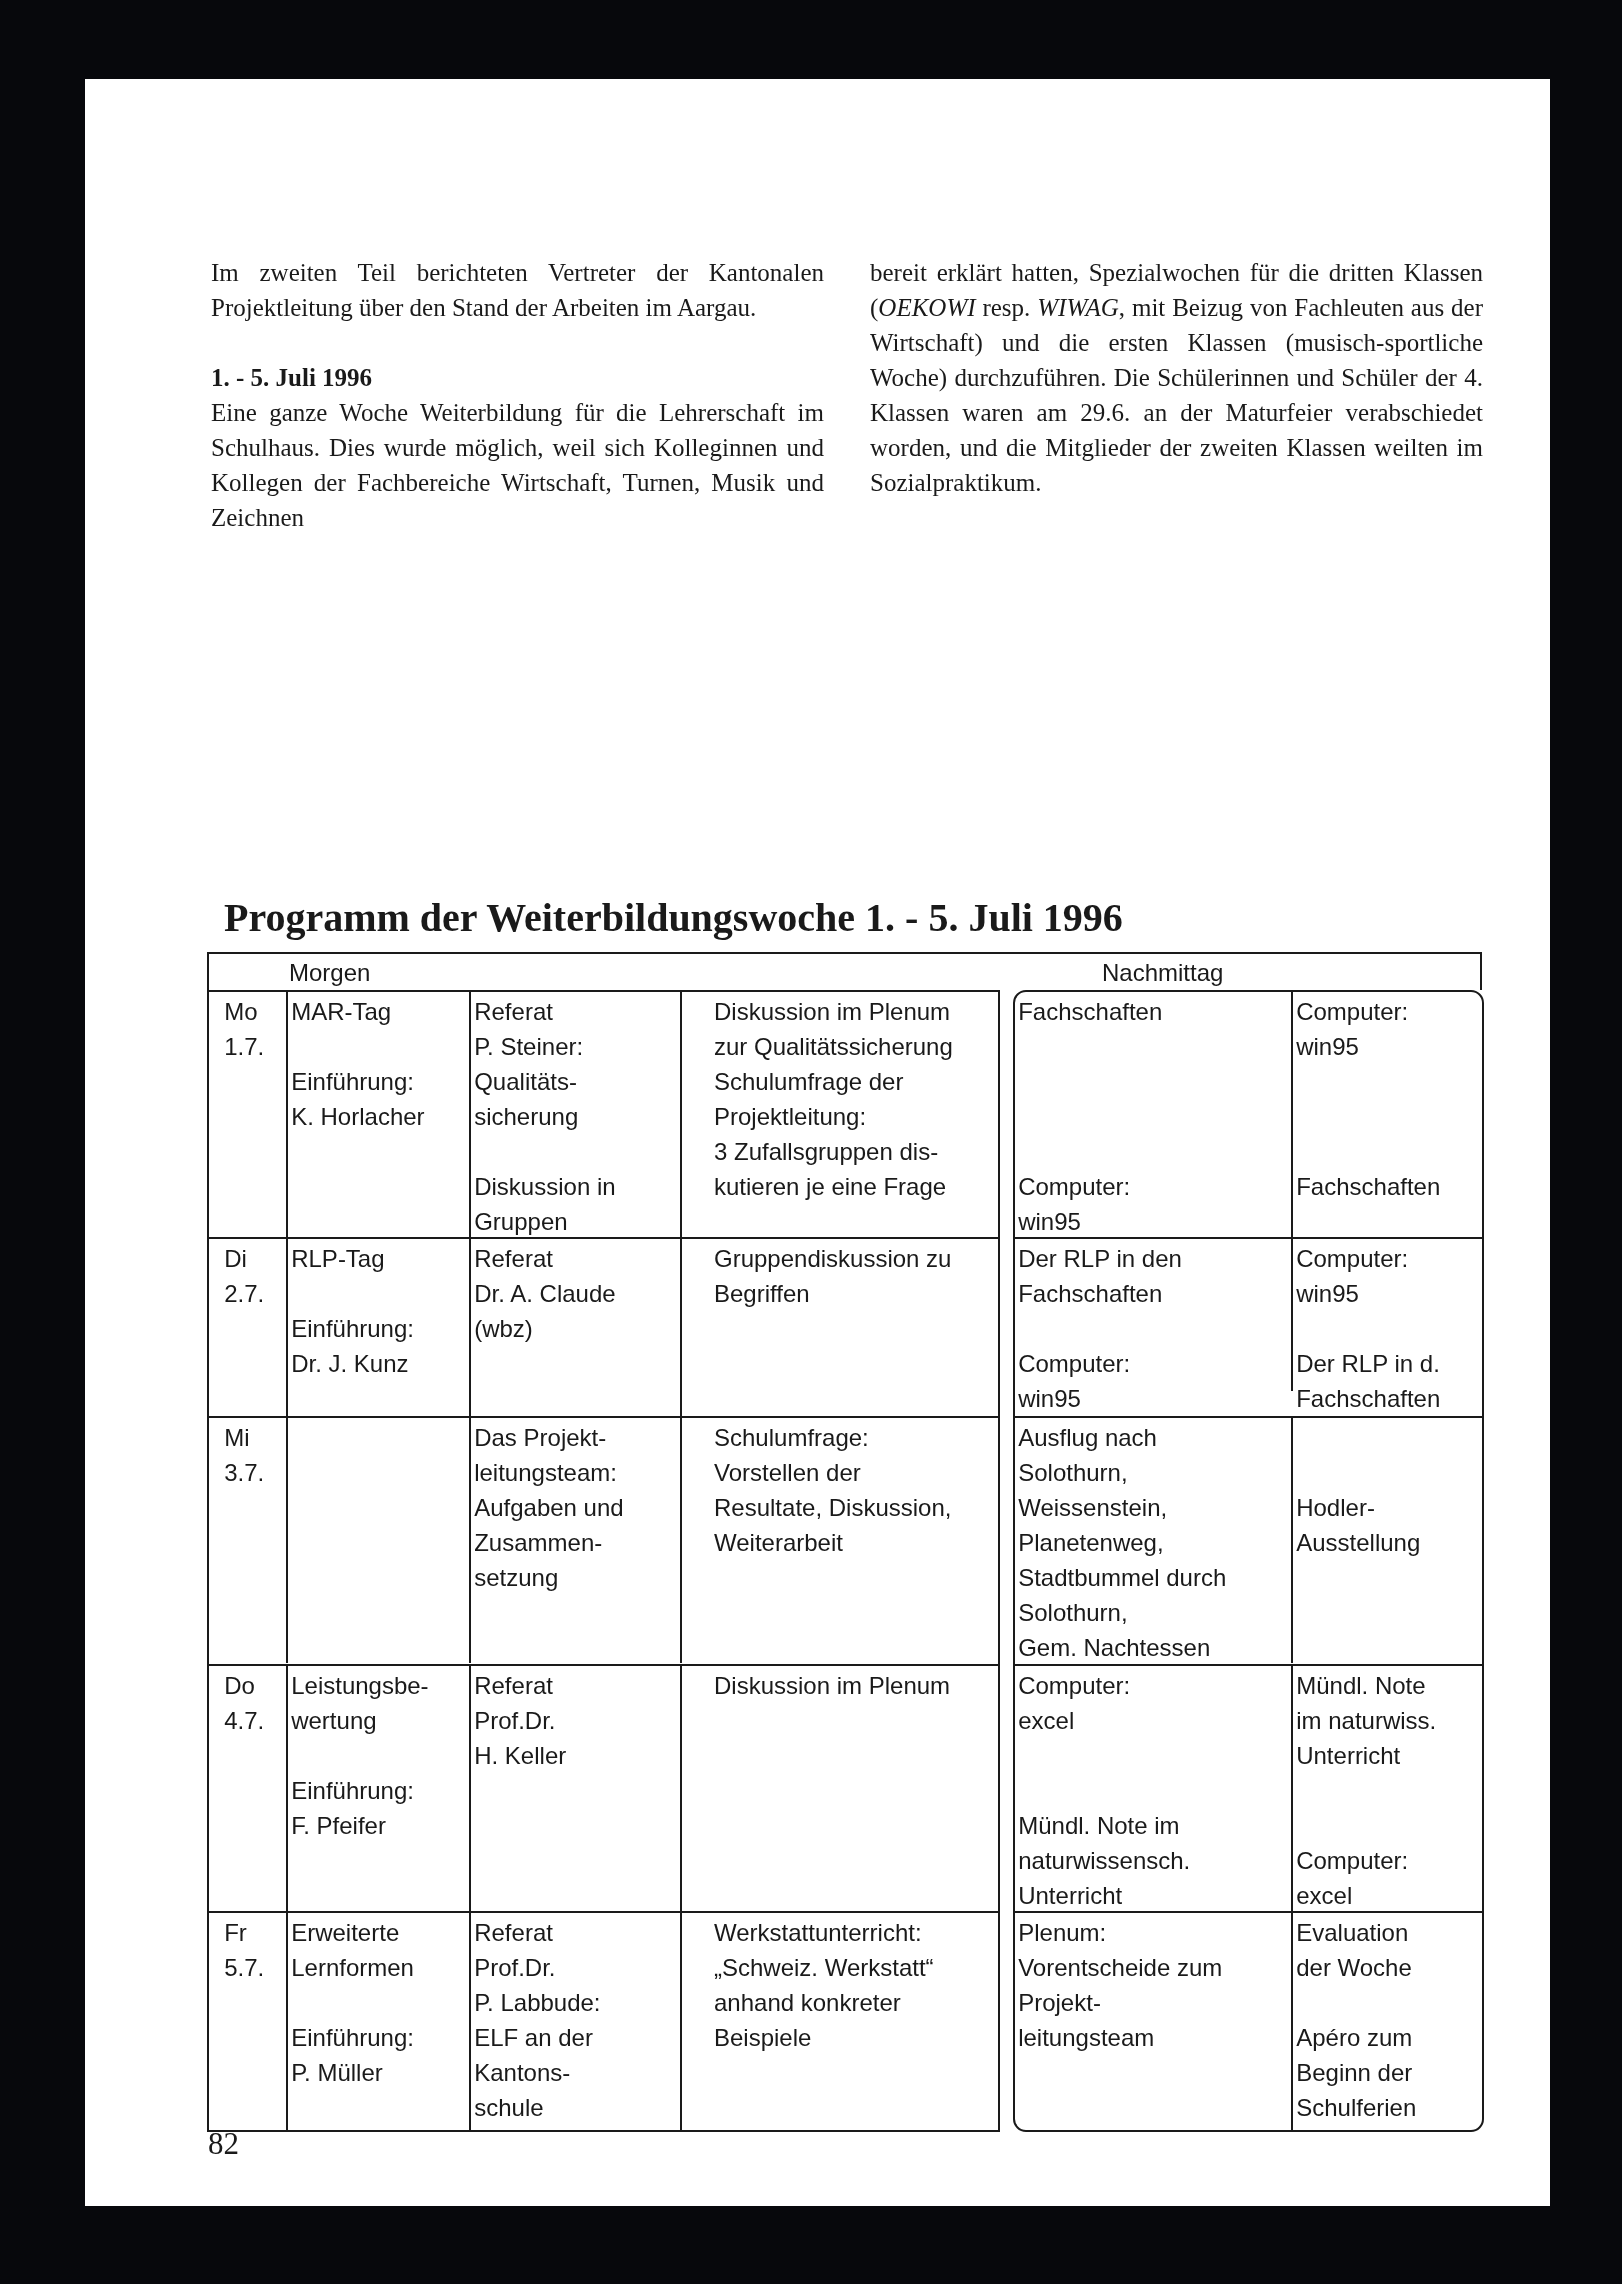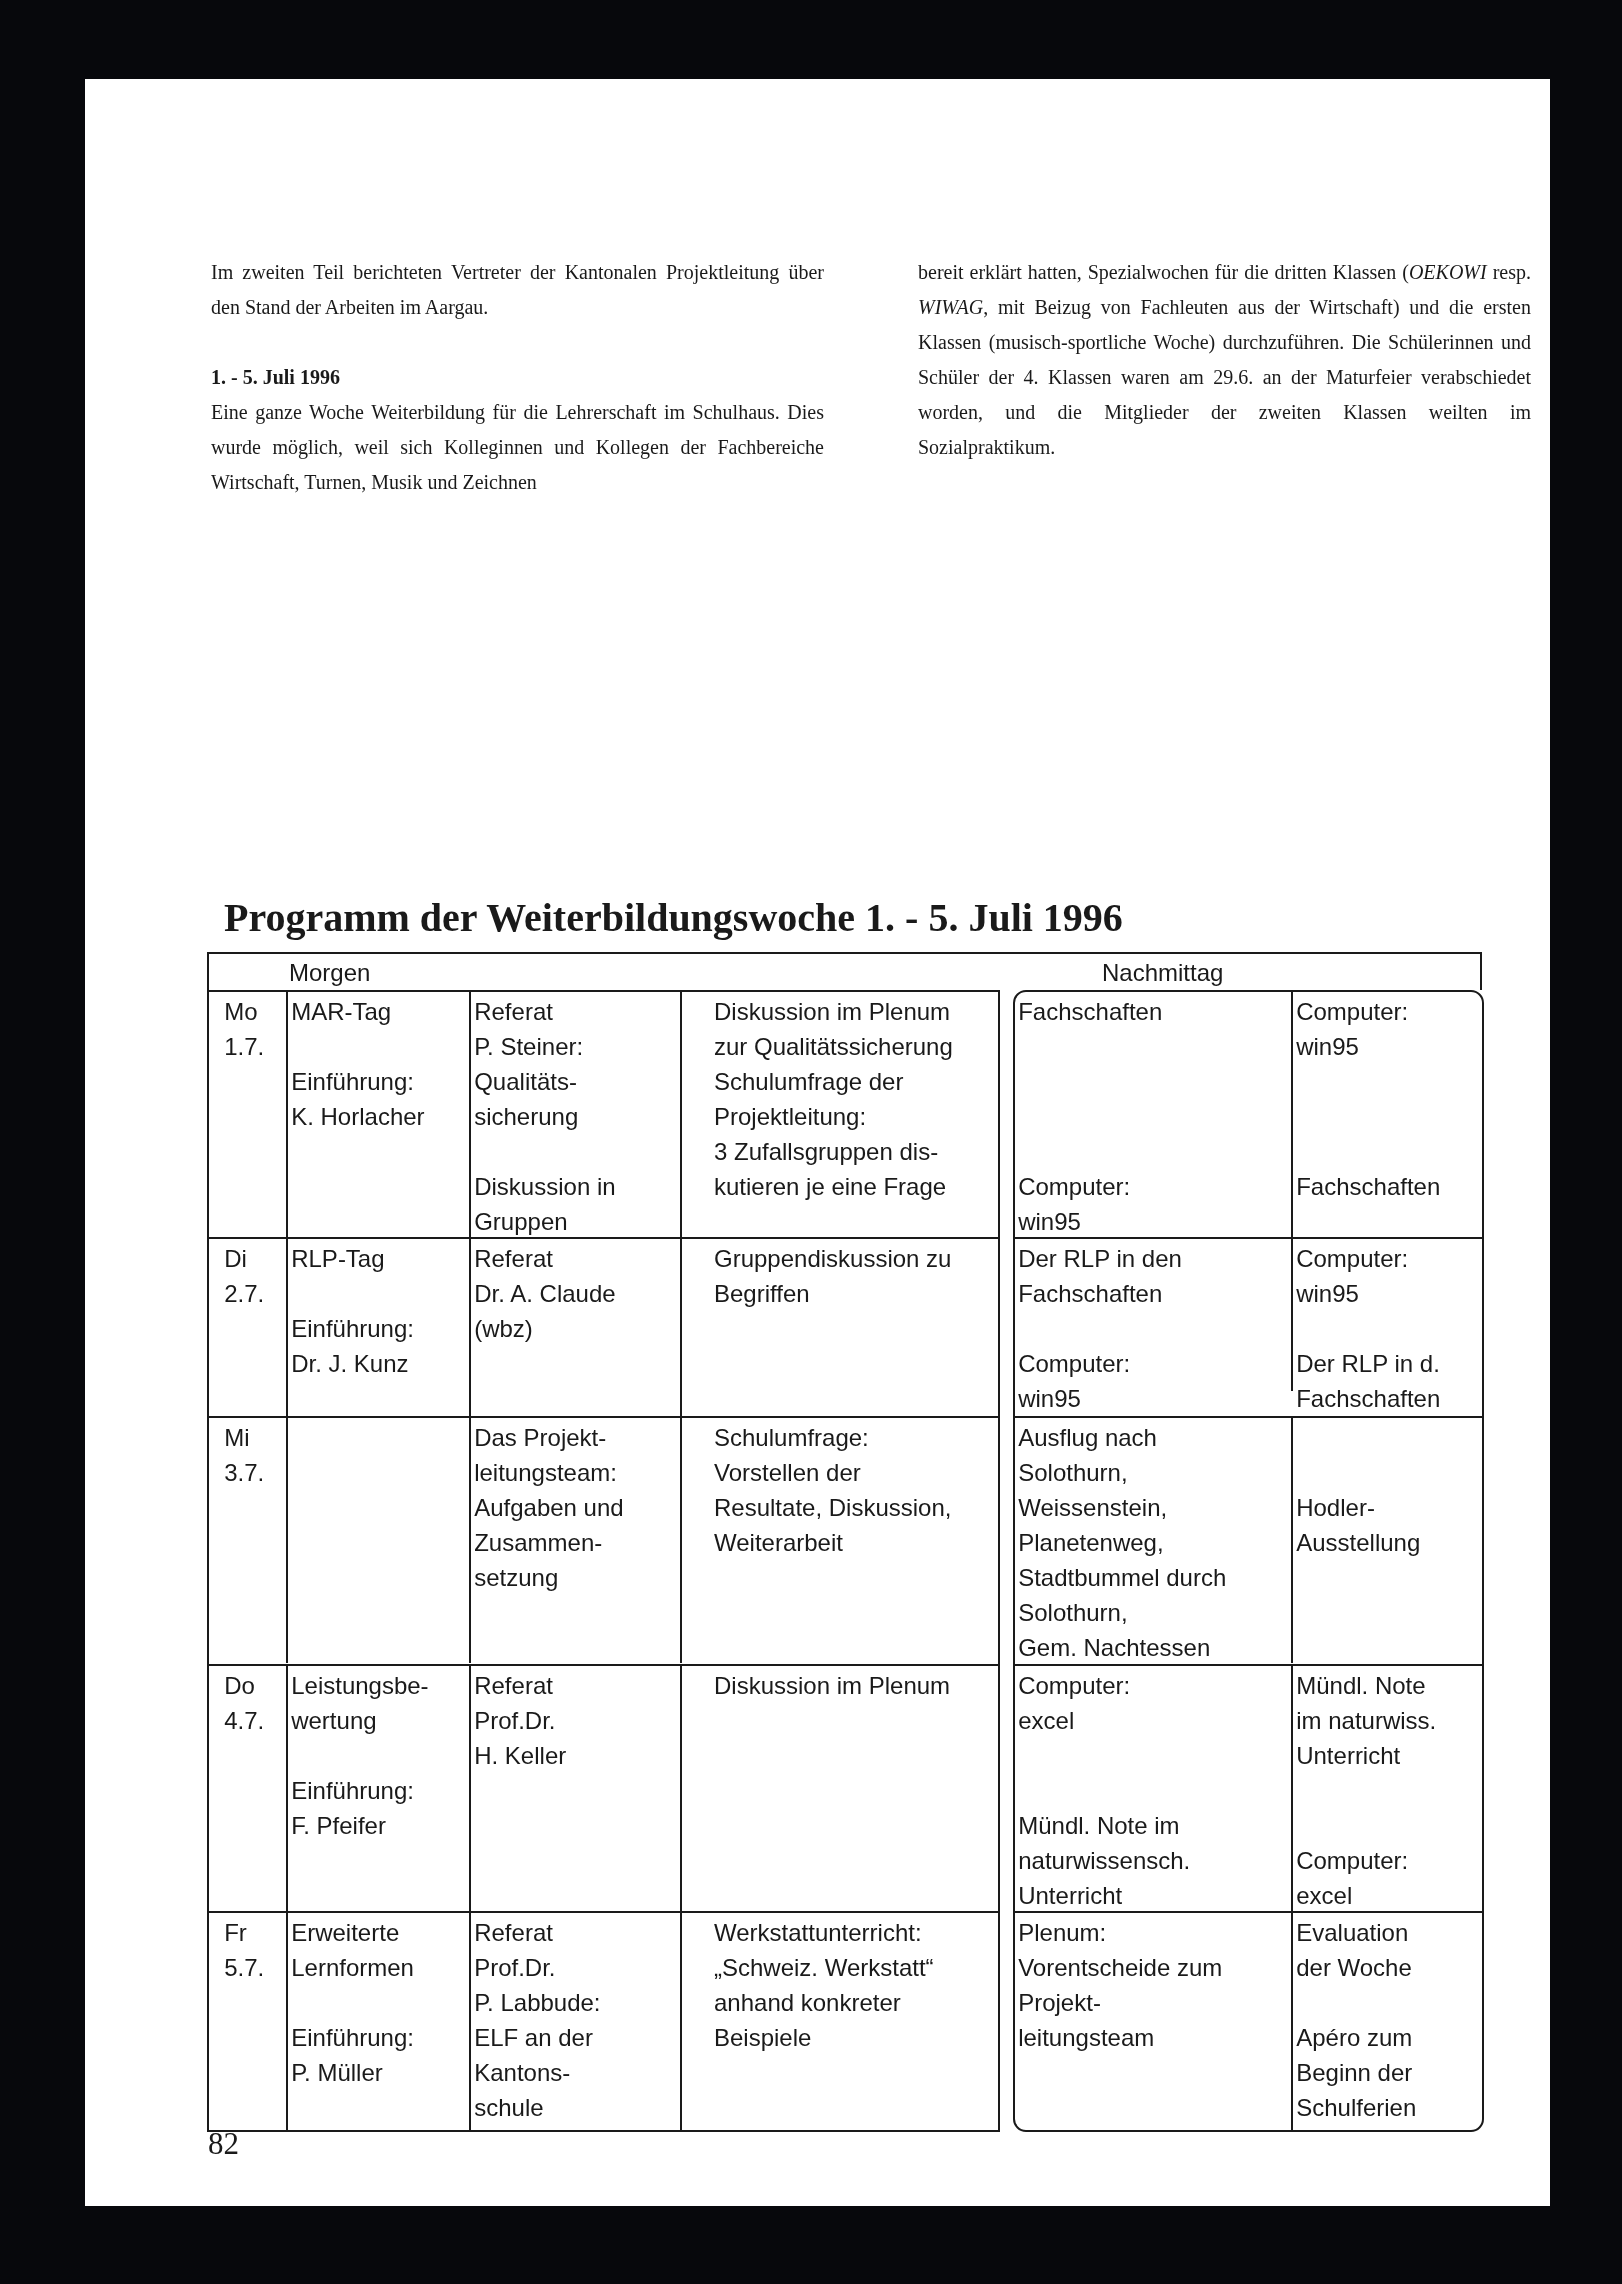--- a/index.html
+++ b/index.html
@@ -15,28 +15,28 @@
       width: 1465px; height: 2127px;
       background: #ffffff;
     }
     .serif { font-family: "Liberation Serif", "DejaVu Serif", serif; color: #1a1a1a; }
     .sans { font-family: "Liberation Sans", "DejaVu Sans", sans-serif; color: #1a1a1a; }
 
     .col {
       position: absolute;
       top: 176px;
       width: 613px;
-      font-size: 20px;
+      font-size: 25px;
       line-height: 35px;
       text-align: justify;
     }
     .col p { margin: 0; }
     .col .gap { height: 35px; }
     .col-left { left: 126px; }
-    .col-right { left: 785px; margin-left: 48px; }
+    .col-right { left: 785px; }
     .col-right p { text-align-last: left; }
     .col-left p { text-align-last: left; }
     .subhead { font-weight: bold; }
     .it { font-style: italic; }
 
     .table-title {
       position: absolute;
       left: 127px; top: 803px;
       font-size: 40px; font-weight: bold;
       margin: 12px;

